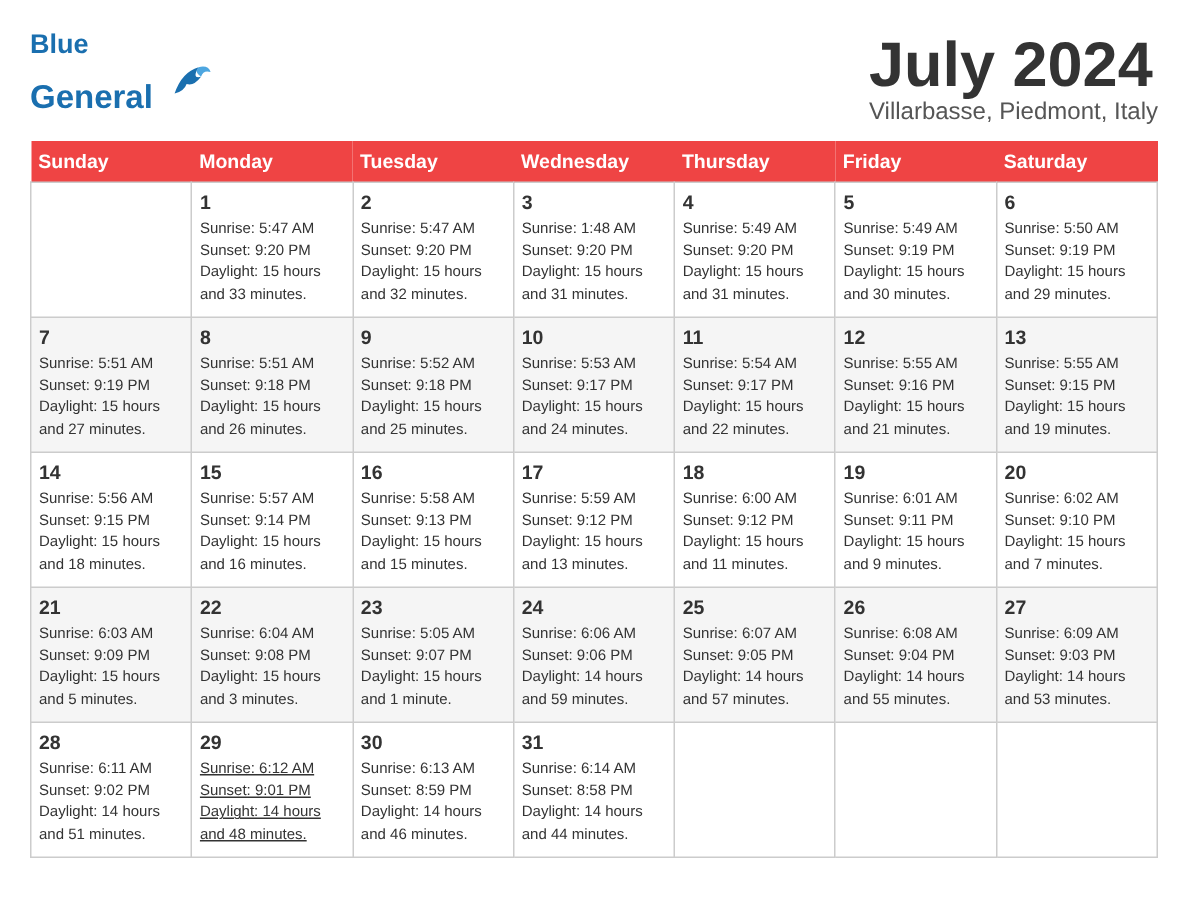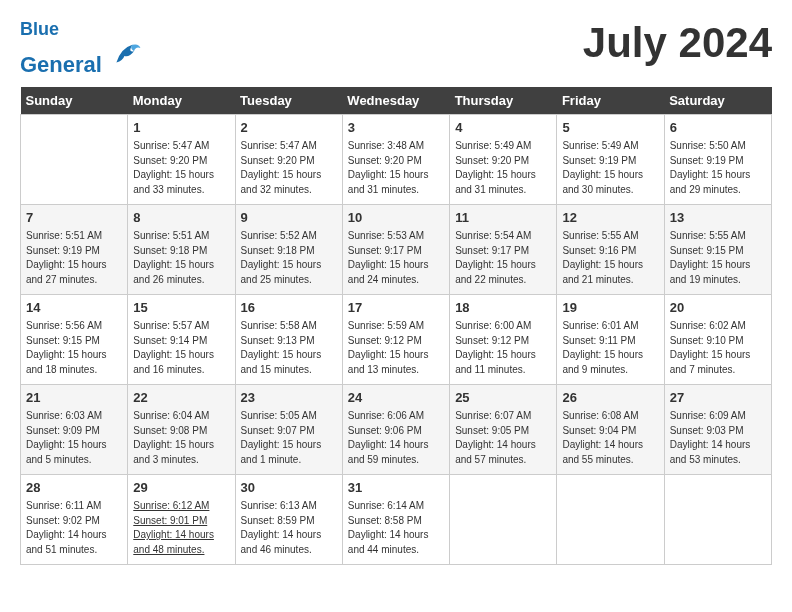--- a/index.html
+++ b/index.html
@@ -46,21 +46,21 @@
     .subtitle {
       font-size: 16px;
       color: #555;
     }
     table {
       width: 100%;
       border-collapse: collapse;
       font-size: 11px;
     }
     thead tr th {
-      background-color: #404040;
+      background-color: #ef4444;
       color: #fff;
       padding: 6px 5px;
       text-align: left;
       font-size: 13px;
       font-weight: bold;
     }
     tbody tr td {
       border: 1px solid #ccc;
       vertical-align: top;
       padding: 4px 5px;
@@ -105,20 +105,21 @@
         <span>General</span>
         <svg class="logo-bird" viewBox="0 0 40 40" xmlns="http://www.w3.org/2000/svg">
           <path d="M8,28 Q14,10 28,6 Q22,16 30,14 Q24,22 18,20 Q16,26 8,28Z" fill="#1a6faf"></path>
           <path d="M28,6 Q36,4 38,10 Q32,8 30,14 Q24,10 28,6Z" fill="#4da6e0"></path>
         </svg>
       </div>
     </div>
   </div>
   <div class="title-block">
     <div class="month-title">July 2024</div>
+    <div class="subtitle">Villarbasse, Piedmont, Italy</div>
   </div>
 </div>
 
 <table>
   <thead>
     <tr>
     <th>Sunday</th>
         <th>Monday</th>
         <th>Tuesday</th>
         <th>Wednesday</th>
@@ -139,21 +140,21 @@
         </td>
         <td>
           <span class="day-number">2</span>
           <div class="day-info" style="white-space: pre-line;">Sunrise: 5:47 AM
 Sunset: 9:20 PM
 Daylight: 15 hours
 and 32 minutes.</div>
         </td>
         <td>
           <span class="day-number">3</span>
-          <div class="day-info" style="white-space: pre-line;">Sunrise: 3:48 AM
+          <div class="day-info" style="white-space: pre-line;">Sunrise: 1:48 AM
 Sunset: 9:20 PM
 Daylight: 15 hours
 and 31 minutes.</div>
         </td>
         <td>
           <span class="day-number">4</span>
           <div class="day-info" style="white-space: pre-line;">Sunrise: 5:49 AM
 Sunset: 9:20 PM
 Daylight: 15 hours
 and 31 minutes.</div>

